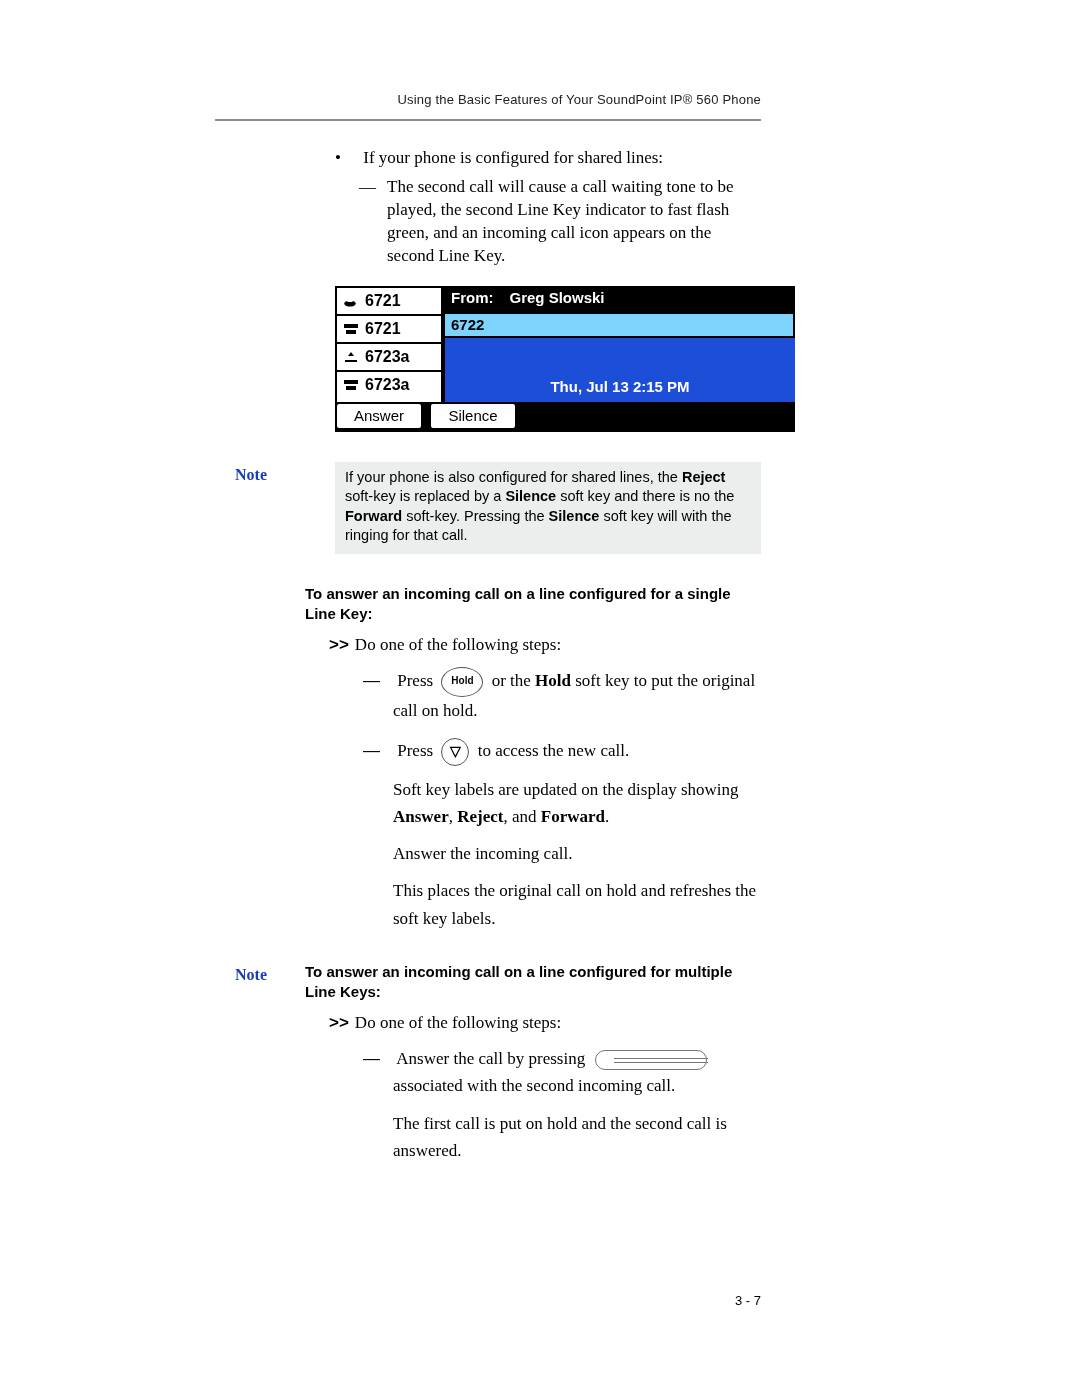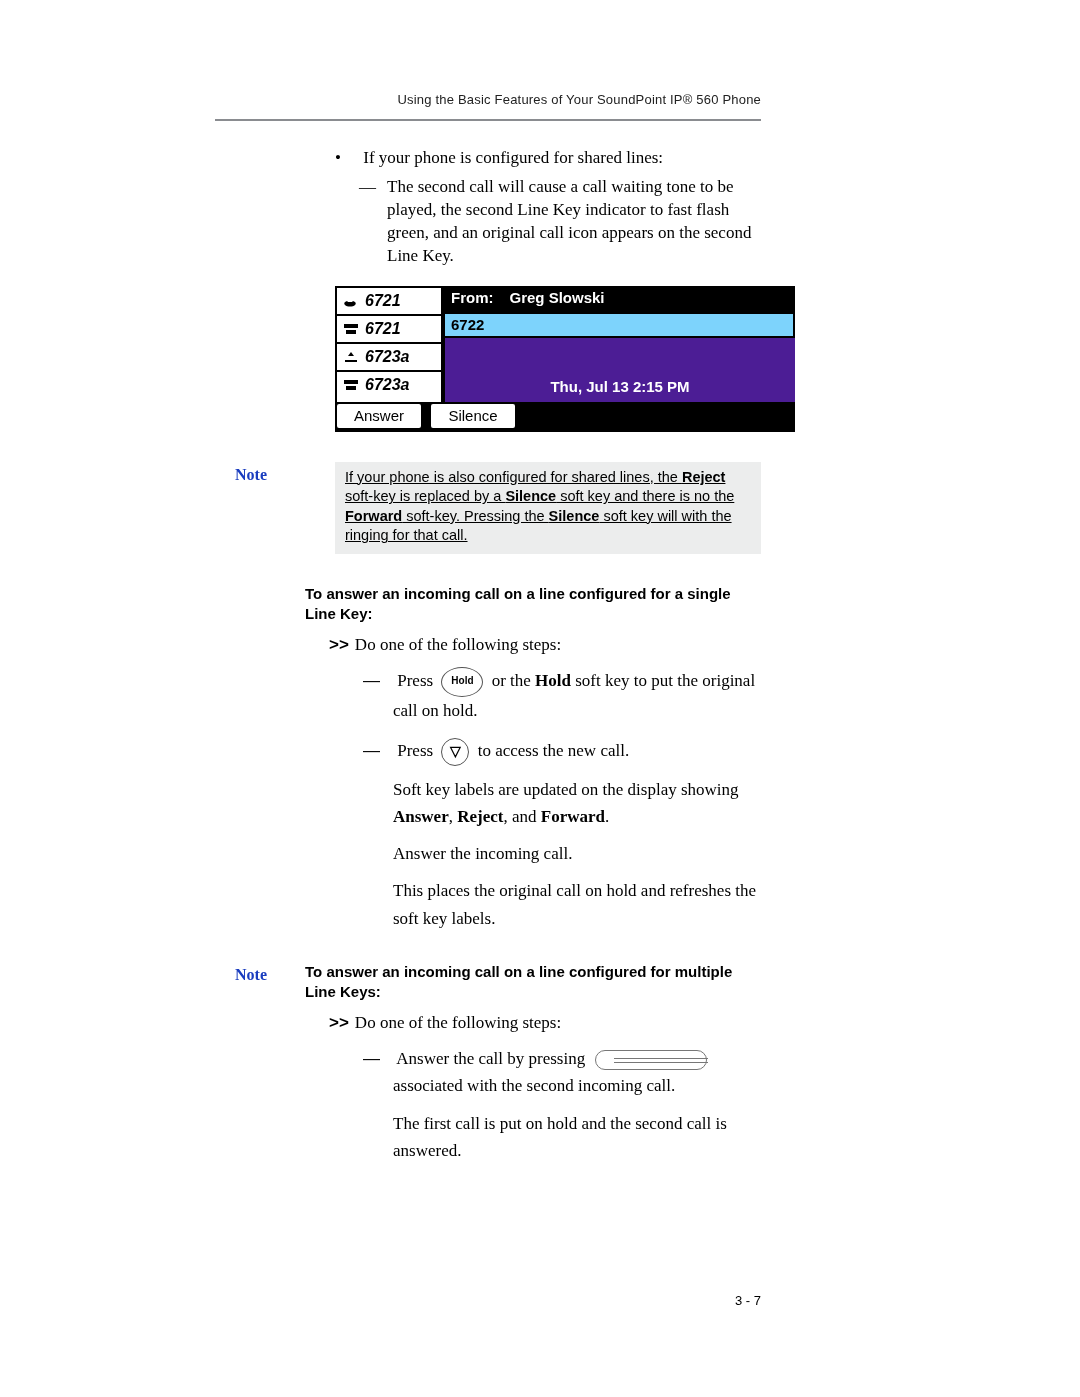--- a/index.html
+++ b/index.html
@@ -85,21 +85,20 @@
   }
   .lk {
     display: flex;
     align-items: center;
     gap: 6px;
     padding: 0 6px;
     height: 26px;
     border-bottom: 2px solid #000;
     font-weight: bold;
     font-size: 16px;
-    font-style: italic;
   }
   .lk .ic { width: 16px; height: 14px; font-style: normal; }
   .phone .main {
     flex: 1;
     background: #000;
     color: #fff;
   }
   .phone .main .row {
     height: 26px;
     display: flex;
@@ -112,21 +111,21 @@
     gap: 16px;
   }
   .phone .main .row.inv {
     background: #7dd3fc;
     color: #000;
     border: 2px solid #000;
     border-left: none;
   }
   .phone .status {
     height: 60px;
-    background: #4c1d95;
+    background: #1d4ed8;
     color: #fff;
     display: flex;
     align-items: flex-end;
     justify-content: center;
     font-weight: bold;
     font-size: 15px;
     padding-bottom: 4px;
   }
   .softkeys {
     display: flex;
@@ -147,21 +146,20 @@
     font-family: Arial, Helvetica, sans-serif;
     font-size: 15px;
   }
 
   
   .note-row {
     position: relative;
     margin-left: -120px;
     margin-top: 30px;
     margin-bottom: 30px;
-    text-decoration: underline;
   }
   .note-label {
     position: absolute;
     left: 20px;
     top: 2px;
     font-family: "Times New Roman", Times, serif;
     font-weight: bold;
     color: #1a3dbf;
     font-size: 16px;
   }
@@ -272,21 +270,21 @@
 
   <div class="running-head">Using the Basic Features of Your SoundPoint IP® 560 Phone</div>
   <hr class="rule">
 
   <div class="content">
 
     <ul class="level1">
       <li>
         <span>If your phone is configured for shared lines:</span>
         <ul class="level2">
-          <li>The second call will cause a call waiting tone to be played, the second Line Key indicator to fast flash green, and an original call icon appears on the second Line Key.</li>
+          <li>The second call will cause a call waiting tone to be played, the second Line Key indicator to fast flash green, and an incoming call icon appears on the second Line Key.</li>
         </ul>
       </li>
     </ul>
 
     <div class="phone">
       <div class="lcd">
         <div class="left-lines">
           <div class="lk">
             <span class="ic">
               <svg class="ic" viewBox="0 0 16 14" width="16" height="14">

